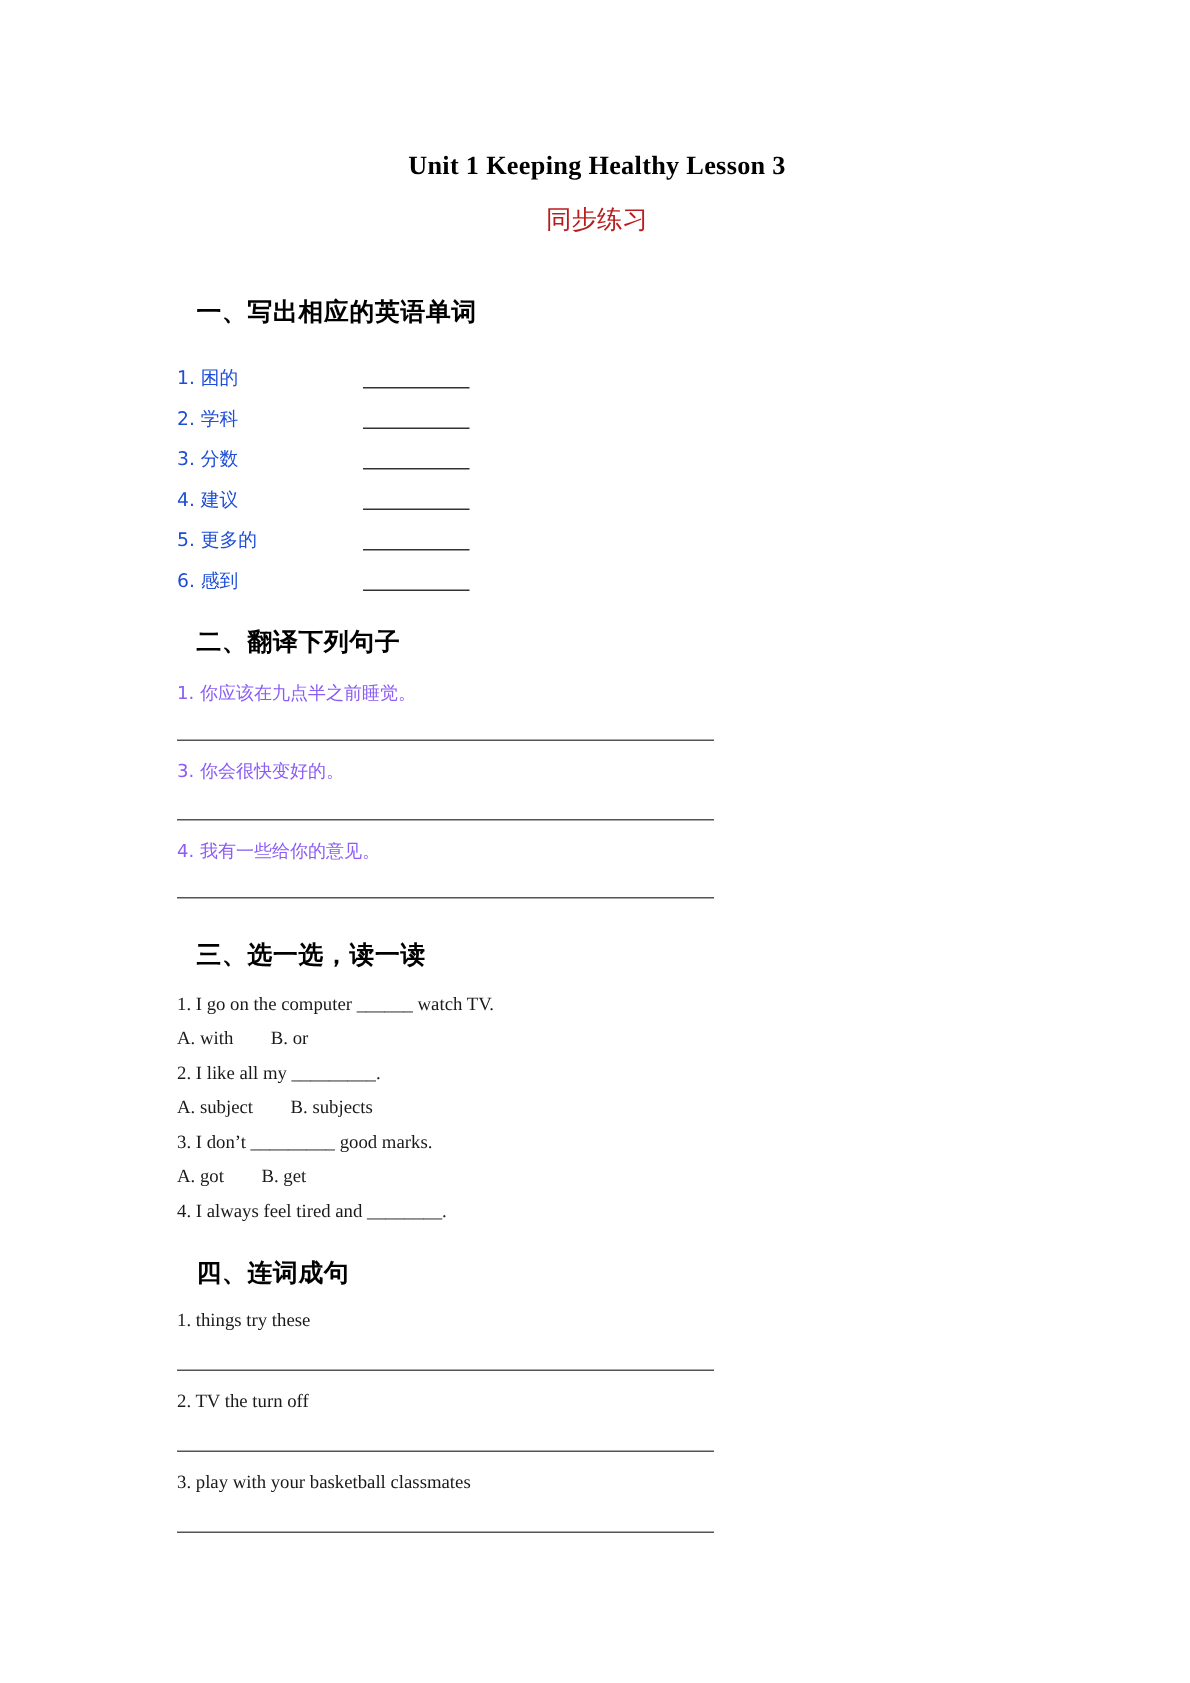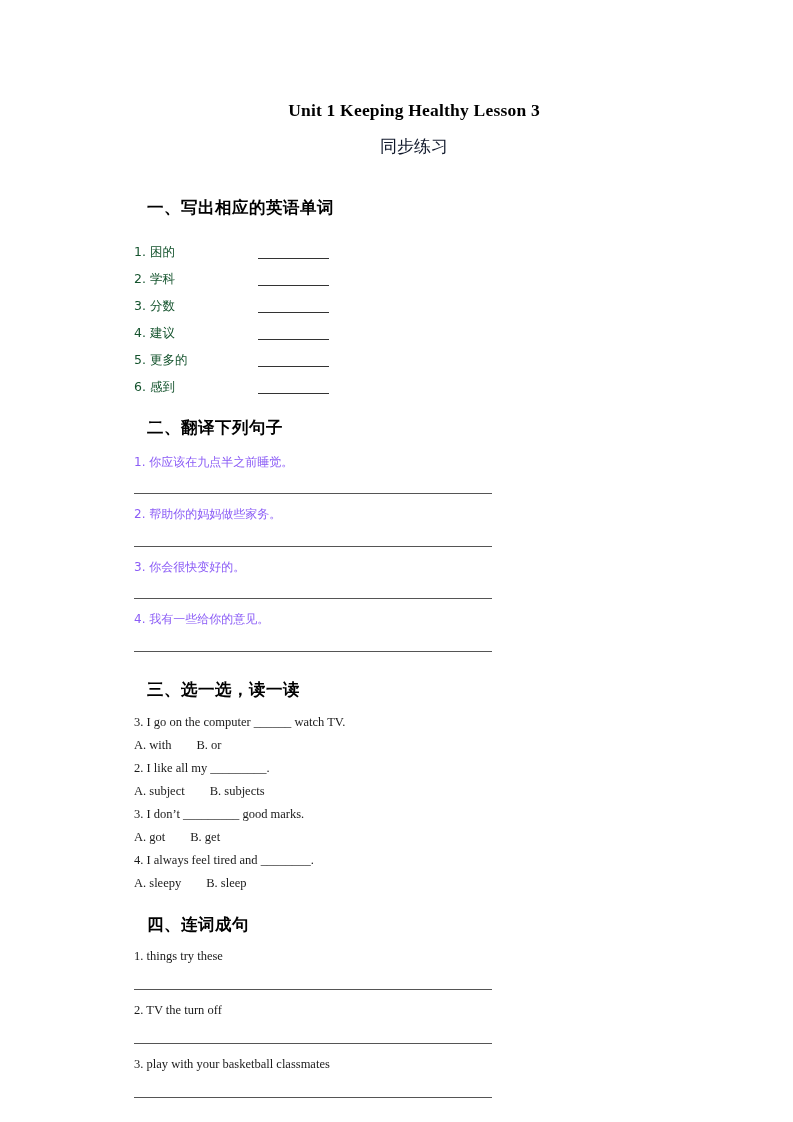--- a/index.html
+++ b/index.html
@@ -12,21 +12,21 @@
     width: 793px;
     height: 1122px;
     background: #ffffff;
     margin: 0 auto;
     overflow: hidden;
     font-family: "Liberation Serif", "DejaVu Serif", serif;
     color: #1a1a1a;
   }
   .content {
     position: absolute;
-    left: 134px;
+    left: 118px;
     top: 0;
     width: 560px;
   }
 
   
   .doc-title {
     text-align: center;
     font-family: "Liberation Serif", "DejaVu Serif", serif;
     font-weight: bold;
     font-size: 17.5px;
@@ -36,21 +36,21 @@
     width: 560px;
     color: #000;
   }
   .doc-subtitle {
     text-align: center;
     font-family: "DejaVu Sans", "Liberation Sans", sans-serif;
     font-size: 17px;
     margin: 0;
     padding-top: 14px;
     width: 560px;
-    color: #0f172a;
+    color: #b91c1c;
   }
 
   
   .section-heading {
     font-family: "DejaVu Sans", "Liberation Sans", sans-serif;
     font-weight: bold;
     font-size: 16.5px;
     color: #000;
     margin: 13px;
     letter-spacing: 0.5px;
@@ -60,21 +60,21 @@
   .vocab-list { margin: 0; padding: 0; }
   .vocab-item {
     display: flex;
     align-items: flex-end;
     height: 27px;
   }
   .vocab-label {
     width: 124px;
     font-size: 12.5px;
     font-family: "DejaVu Sans", "Liberation Sans", sans-serif;
-    color: #14532d;
+    color: #1d4ed8;
     line-height: 1.1;
     white-space: pre;
   }
   .vocab-blank {
     width: 71px;
     border-bottom: 1.1px solid #333;
     height: 13px;
   }
 
   
@@ -154,52 +154,47 @@
 
     <div style="height:10px"></div>
     <div class="section-heading">二、翻译下列句子</div>
 
     <div>
       <div style="margin-top:16px">
         <div class="trans-text">1. 你应该在九点半之前睡觉。</div>
         <div class="answer-rule" style="margin-top:24px"></div>
       </div>
       <div style="margin-top:13px">
-        <div class="trans-text">2. 帮助你的妈妈做些家务。</div>
-        <div class="answer-rule" style="margin-top:24px"></div>
-      </div>
-      <div style="margin-top:13px">
         <div class="trans-text">3. 你会很快变好的。</div>
         <div class="answer-rule" style="margin-top:24px"></div>
       </div>
       <div style="margin-top:13px">
         <div class="trans-text">4. 我有一些给你的意见。</div>
         <div class="answer-rule" style="margin-top:24px"></div>
       </div>
     </div>
 
     <div style="height:14px"></div>
     <div class="section-heading">三、选一选，读一读</div>
 
     <div style="margin-top:14px">
       <div>
-        <div class="mc-question">3. I go on the computer ______ watch TV.</div>
+        <div class="mc-question">1. I go on the computer ______ watch TV.</div>
         <div class="mc-options" style="margin-top:8px">A. with        B. or</div>
       </div>
       <div style="margin-top:8px">
         <div class="mc-question">2. I like all my _________.</div>
         <div class="mc-options" style="margin-top:8px">A. subject        B. subjects</div>
       </div>
       <div style="margin-top:8px">
         <div class="mc-question">3. I don’t _________ good marks.</div>
         <div class="mc-options" style="margin-top:8px">A. got        B. get</div>
       </div>
       <div style="margin-top:8px">
         <div class="mc-question">4. I always feel tired and ________.</div>
-        <div class="mc-options" style="margin-top:8px">A. sleepy        B. sleep</div>
       </div>
     </div>
 
     <div style="height:10px"></div>
     <div class="section-heading">四、连词成句</div>
 
     <div>
       <div style="margin-top:0">
         <div class="order-text">1. things try these</div>
         <div class="answer-rule" style="margin-top:25px"></div>

